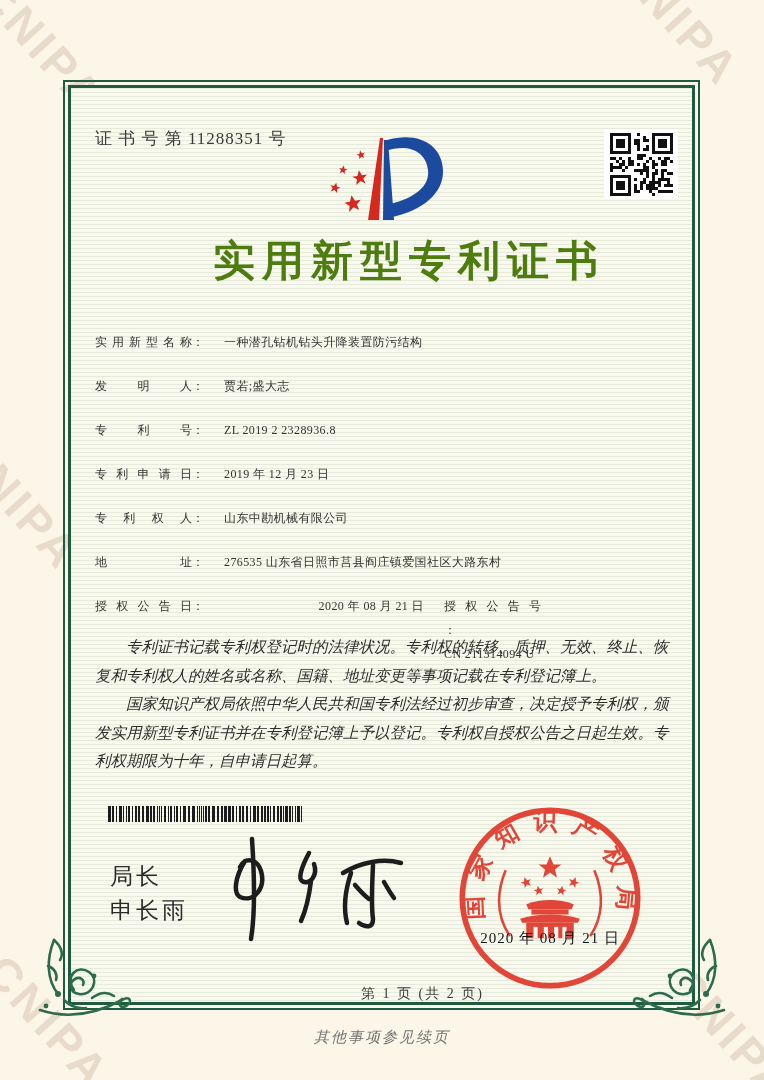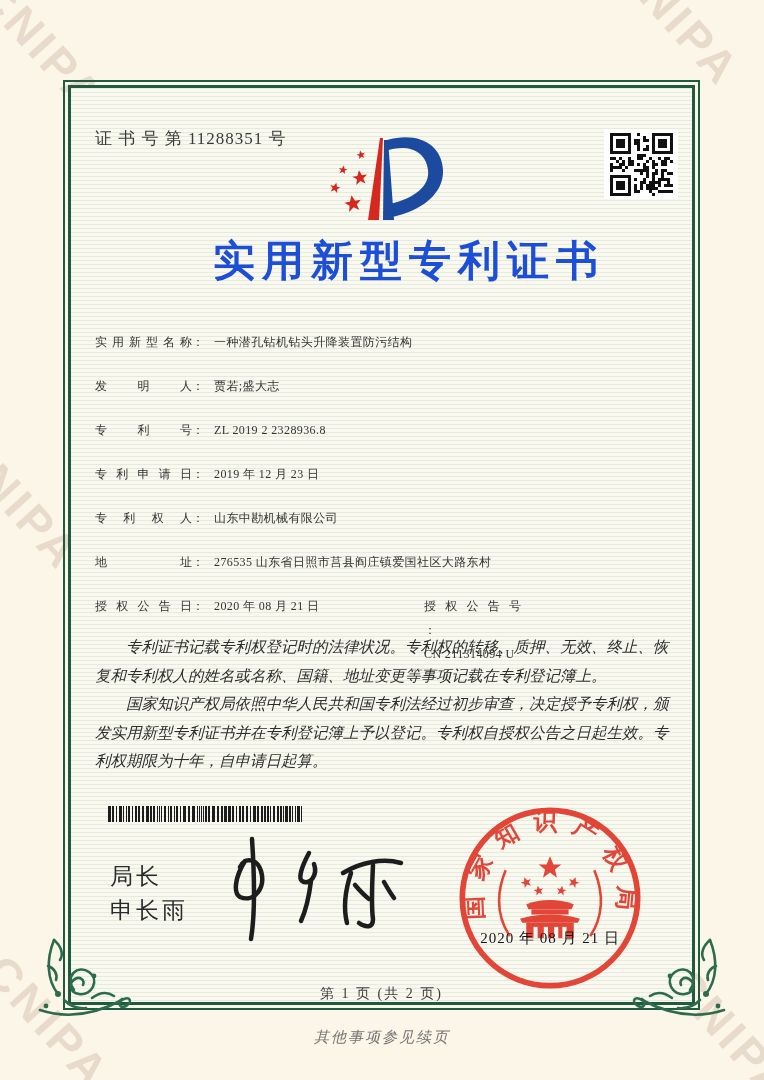--- a/index.html
+++ b/index.html
@@ -17,41 +17,41 @@
          box-sizing:border-box;padding:3px;z-index:2;}
   .frame-inner{width:100%;height:100%;box-sizing:border-box;border:3px solid #1e5b41;
          background:repeating-linear-gradient(180deg, rgba(173,196,148,.26) 0 1px, rgba(255,255,255,0) 1px 4px), #faf9f1;}
 
   .abs{position:absolute;z-index:3;}
 
   .cert-no{left:95px;top:127px;font-size:17px;letter-spacing:1px;color:#3a3a3a;}
   .logo{left:308px;top:124px;}
   .qr-box{left:604px;top:129px;width:74px;height:70px;background:#fff;display:flex;align-items:center;justify-content:center;}
   .title{left:63px;top:233px;width:692px;text-align:center;font-size:42px;font-weight:bold;
-         letter-spacing:7px;color:#1d4ed8;}
+         letter-spacing:7px;color:#4d7c0f;}
 
   .fields{left:95px;top:330px;width:580px;}
   .field-row{display:flex;align-items:baseline;font-size:12px;line-height:24px;margin-bottom:20px;color:#333;}
   .f-label{width:97px;flex:none;text-align:justify;text-align-last:justify;}
   .f-colon{flex:none;}
-  .f-value{margin-left:10px;letter-spacing:.4px;}
+  .f-value{margin-left:20px;letter-spacing:.4px;text-align:right;}
   .f-value-fixed{width:200px;flex:none;}
 
   .paras{left:95px;top:633px;width:580px;font-size:15.5px;line-height:28.5px;font-style:italic;color:#2d2d2d;}
   .paras p{margin:0;text-indent:2em;}
 
   .barcode{left:108px;top:806px;}
 
   .sig-block{left:110px;top:860px;font-size:23px;line-height:34px;letter-spacing:3px;color:#2b2b2b;}
   .sig-svg{left:205px;top:831px;}
 
   .seal{left:452px;top:800px;opacity:.93;}
   .seal-date{left:462px;top:929px;width:176px;text-align:center;font-size:15px;color:#151515;letter-spacing:1px;z-index:4;}
 
-  .page-num{left:63px;top:985px;width:637px;text-align:center;font-size:14px;color:#3a3a3a;letter-spacing:2px;}
+  .page-num{left:63px;top:985px;width:637px;text-align:center;font-size:14px;color:#3a3a3a;letter-spacing:2px;padding-left:41px;}
   .footer-note{left:0;top:1028px;width:764px;text-align:center;font-size:15px;font-style:italic;color:#737373;letter-spacing:2px;}
 
   .ornament{position:absolute;z-index:4;}
   .orn-bl{left:34px;top:936px;}
   .orn-br{left:628px;top:936px;transform:scaleX(-1);}
 </style>
 </head>
 <body>
 
 <div class="page">

